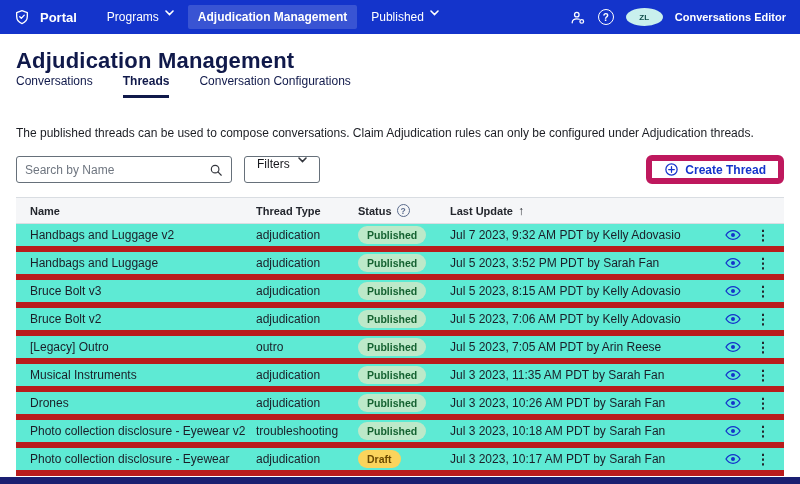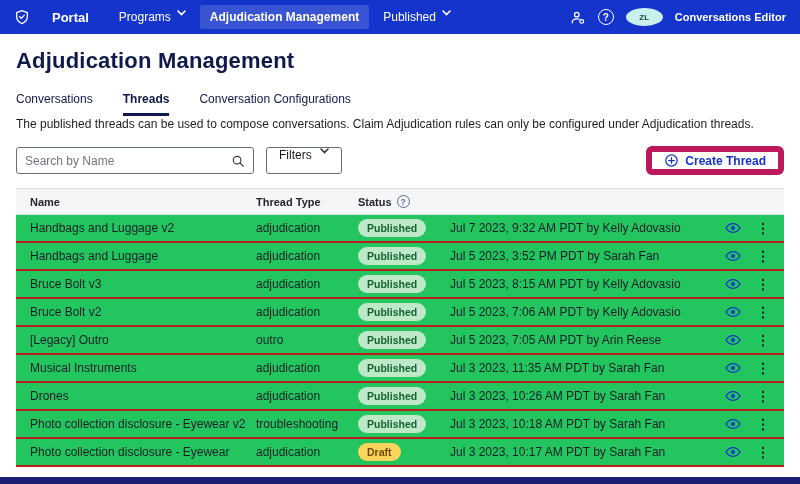--- a/index.html
+++ b/index.html
@@ -1,52 +1,52 @@
 <!DOCTYPE html>
 <html><head>
 <meta charset="utf-8">
 <style>
   *{box-sizing:border-box;margin:0;padding:0}
   html,body{width:800px;height:484px}
   body{font-family:"Liberation Sans",sans-serif;background:#fff;overflow:hidden;position:relative}
 
   
   .navbar{height:34px;background:#1434CB;display:flex;align-items:center;padding:0 14px;color:#fff}
-  .brand{display:flex;align-items:center;gap:22px;font-weight:700;font-size:13px;margin-right:20px;cursor:pointer}
+  .brand{display:flex;align-items:center;gap:10px;font-weight:700;font-size:13px;margin-right:20px;cursor:pointer}
   .nav-items{display:flex;align-items:center;gap:4px;height:100%}
   .nav-item{font-size:12px;padding:5px 10px;display:flex;gap:6px;cursor:pointer;border-radius:2px;white-space:nowrap}
   .nav-item.active{background:rgba(255,255,255,0.16);font-weight:600}
   .nav-right{margin-left:auto;display:flex;align-items:center;gap:12px}
   .icon-btn{display:flex;align-items:center;justify-content:center;cursor:pointer}
   .help-circle{width:16px;height:16px;border:1.4px solid #fff;border-radius:50%;display:flex;align-items:center;justify-content:center;font-size:10px;font-weight:700}
   .avatar{width:37px;height:18px;border-radius:50%;background:#C9F0ED;color:#0F4D4A;font-size:8px;font-weight:700;display:flex;align-items:center;justify-content:center;cursor:pointer}
   .role{font-size:11px;font-weight:600;white-space:nowrap}
 
   
   .main{padding:14px 16px 0}
   .page-title{font-size:22px;font-weight:700;color:#10194A;letter-spacing:.2px}
 
-  .tabs{display:flex;gap:30px;margin-top:18px}
+  .tabs{display:flex;gap:30px;}
   .tab{font-size:12px;color:#10194A;padding-bottom:7px;border-bottom:3px solid transparent;cursor:pointer;white-space:nowrap}
   .tab.active{font-weight:700;border-bottom-color:#10194A}
 
-  .desc{font-size:12px;color:#1c1e24;margin-top:1px}
+  .desc{font-size:12px;color:#1c1e24;margin-top:28px}
 
   .toolbar{display:flex;align-items:center;gap:12px;margin-top:15px}
-  .searchbox{width:238px;height:27px;border:1px solid #66707A;border-radius:3px;display:flex;align-items:center;padding:0 8px;background:#fff}
+  .searchbox{width:216px;height:27px;border:1px solid #66707A;border-radius:3px;display:flex;align-items:center;padding:0 8px;background:#fff}
   .searchbox input{border:none;outline:none;flex:1;font-size:12px;font-family:inherit;color:#333;background:transparent}
   .searchbox input::placeholder{color:#6F7680}
   .filters-btn{height:27px;border:1px solid #66707A;border-radius:3px;background:#fff;display:flex;align-items:flex-start;gap:8px;padding:0 12px;font-size:12px;color:#17181d;cursor:pointer;font-family:inherit}
   .create-btn{margin-left:auto;height:29px;border:6px solid #be185d;border-radius:6px;background:#fff;display:flex;align-items:center;gap:6px;padding:0 12px;font-size:12px;font-weight:700;color:#1434CB;cursor:pointer;font-family:inherit}
 
   
   .table{margin-top:13px;border-top:1px solid #D9DDE2}
   .thead,.trow{display:grid;grid-template-columns:240px 102px 92px 1fr 58px;align-items:center}
   .thead{background:#F5F6F8;height:26px;border-bottom:1px solid #D9DDE2;font-size:11px;font-weight:700;color:#23262d}
-  .trow{height:28px;border-bottom:2px solid #b91c1c;font-size:12px;color:#1b1e28;background:#22c55e;cursor:default}
+  .trow{height:28px;border-bottom:6px solid #b91c1c;font-size:12px;color:#1b1e28;background:#5eead4;cursor:default}
   .cell{overflow:hidden;white-space:nowrap;text-overflow:ellipsis}
   .c-name{padding-left:14px}
   .hcell{display:flex;align-items:center;gap:5px}
   .info-circle{width:13px;height:13px;border:1.2px solid #5A6B8C;color:#5A6B8C;border-radius:50%;display:inline-flex;align-items:center;justify-content:center;font-size:8.5px;font-weight:700;cursor:pointer}
   .sort-arrow{font-size:12px;color:#23262d}
   .badge{display:inline-block;padding:2.5px 9px;border-radius:11px;font-size:10.5px;font-weight:700;line-height:1.2}
   .badge.published{background:#BDE9C9;color:#156231}
   .badge.draft{background:#FBD45C;color:#6B4A00}
   .c-actions{display:flex;align-items:center;justify-content:flex-end;gap:13px;padding-right:12px;overflow:visible}
   .eye{display:flex;cursor:pointer}
@@ -152,20 +152,24 @@
       <div class="cell c-name hcell">
         <span>Name</span>
       </div>
       <div class="cell hcell">
         <span>Thread Type</span>
       </div>
       <div class="cell hcell">
         <span>Status</span>
         <span class="info-circle">?</span>
       </div>
+      <div class="cell hcell">
+        <span>Last Update</span>
+        <span class="sort-arrow">↑</span>
+      </div>
       <div class="cell"></div>
     </div>
 
     <div id="table-body">
   <div class="trow">
     <div class="cell c-name">Handbags and Luggage v2</div>
     <div class="cell">adjudication</div>
     <div class="cell"><span class="badge published">Published</span></div>
     <div class="cell">Jul 7 2023, 9:32 AM PDT by Kelly Adovasio</div>
     <div class="cell c-actions">

